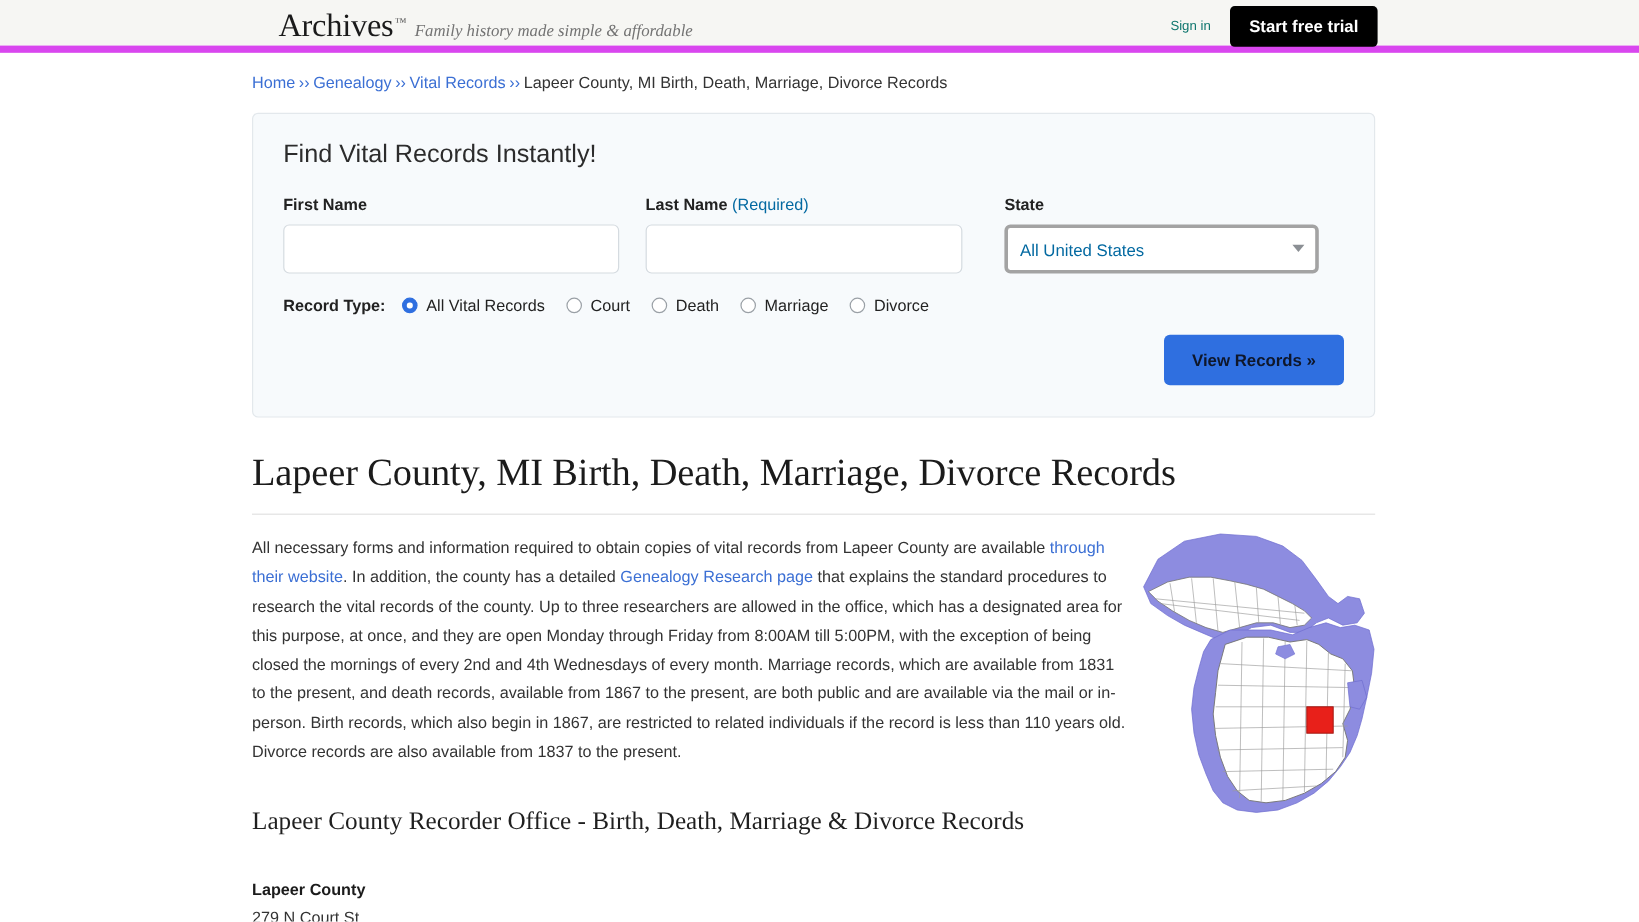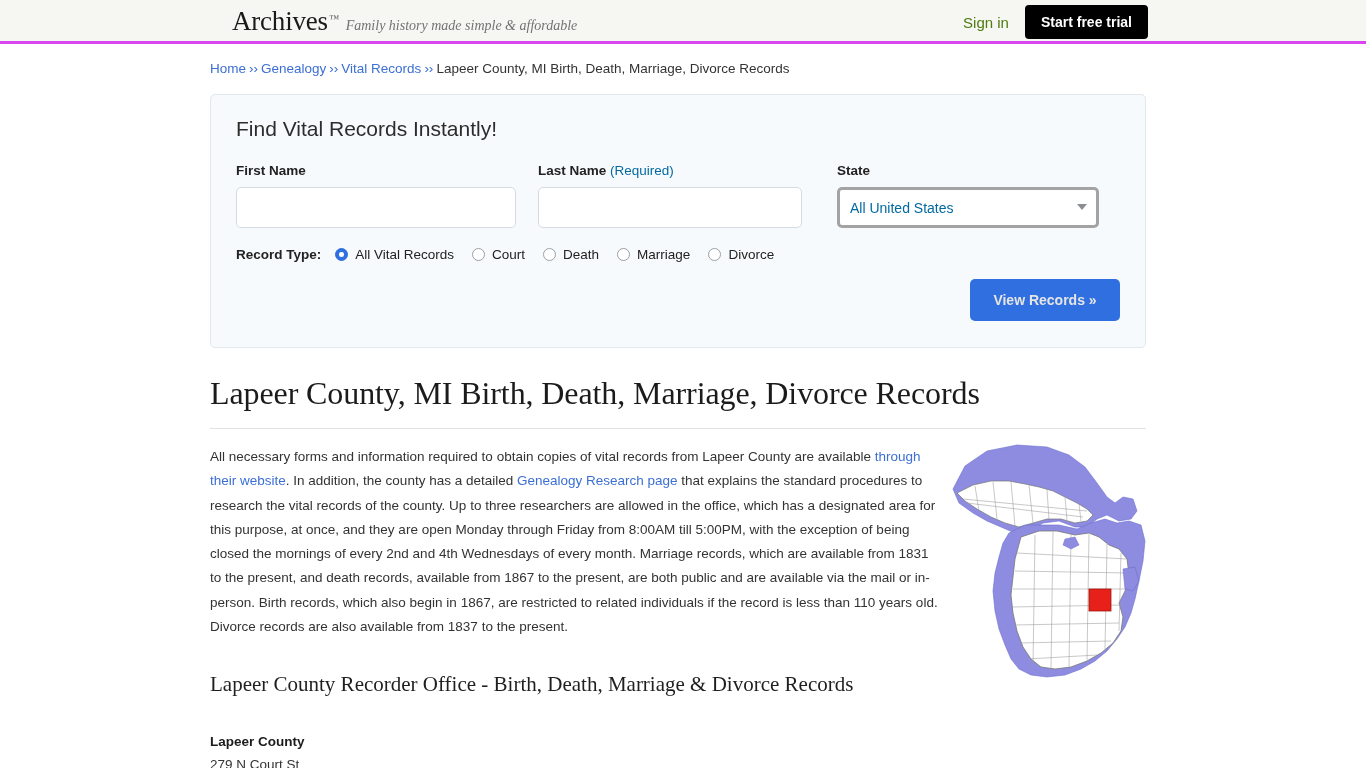--- a/index.html
+++ b/index.html
@@ -9,21 +9,21 @@
     width: 1366px; height: 768px;
     overflow: hidden;
     background: #ffffff;
     font-family: "Liberation Sans", sans-serif;
   }
 
   
   .site-header {
     height: 44px;
     background: #f6f6f3;
-    border-bottom: 3px solid #d946ef;
+    border-bottom: 6px solid #d946ef;
     position: relative;
   }
   .header-inner {
     width: 1366px; height: 44px;
     position: relative;
   }
   .brand {
     position: absolute;
     left: 232px; top: 6px;
     display: flex;
@@ -54,22 +54,22 @@
   }
   .header-actions {
     position: absolute;
     right: 218px; top: 0;
     height: 44px;
     display: flex;
     align-items: center;
     gap: 16px;
   }
   .signin-link {
-    color: #4d7c0f;
-    font-size: 15px;
+    color: #0f766e;
+    font-size: 11px;
     text-decoration: none;
     cursor: pointer;
     text-align: right;
   }
   .trial-btn {
     background: #000000;
     color: #ffffff;
     border: none;
     border-radius: 4px;
     font-size: 14px;
@@ -230,21 +230,21 @@
   }
 
   
   .panel-actions {
     display: flex;
     justify-content: flex-end;
     margin-top: 17px;
   }
   .view-records-btn {
     background: #2f6fe0;
-    color: #e5e5e5;
+    color: #0f172a;
     border: none;
     border-radius: 5px;
     font-size: 14px;
     font-weight: bold;
     padding: 13px 22px;
     cursor: pointer;
     font-family: "Liberation Sans", sans-serif;
     min-width: 150px;
   }
 

